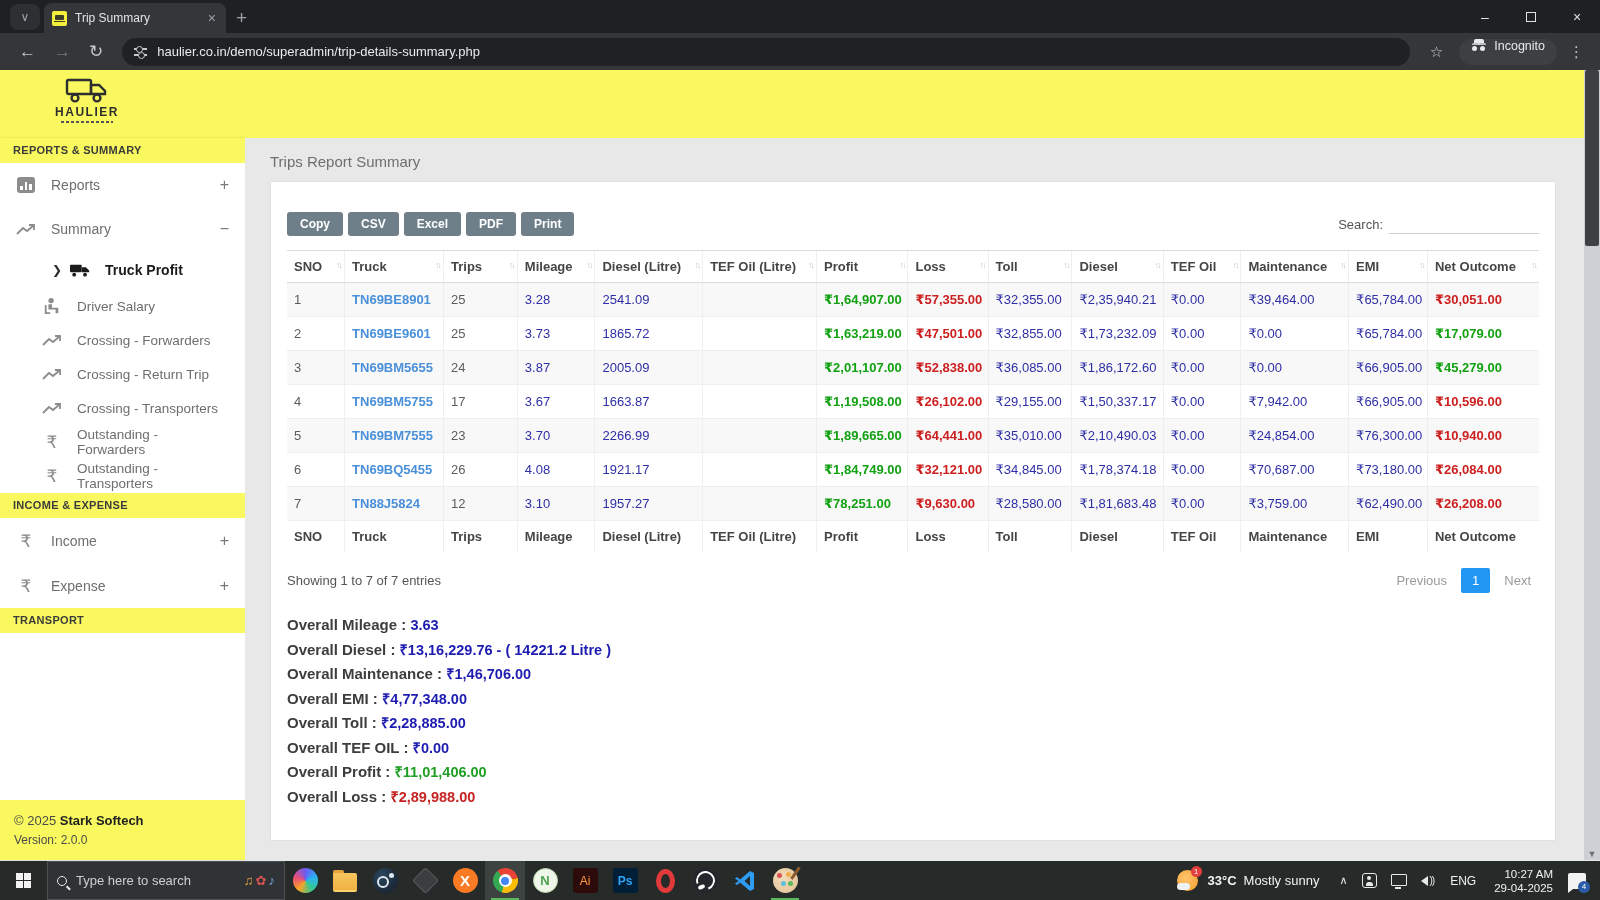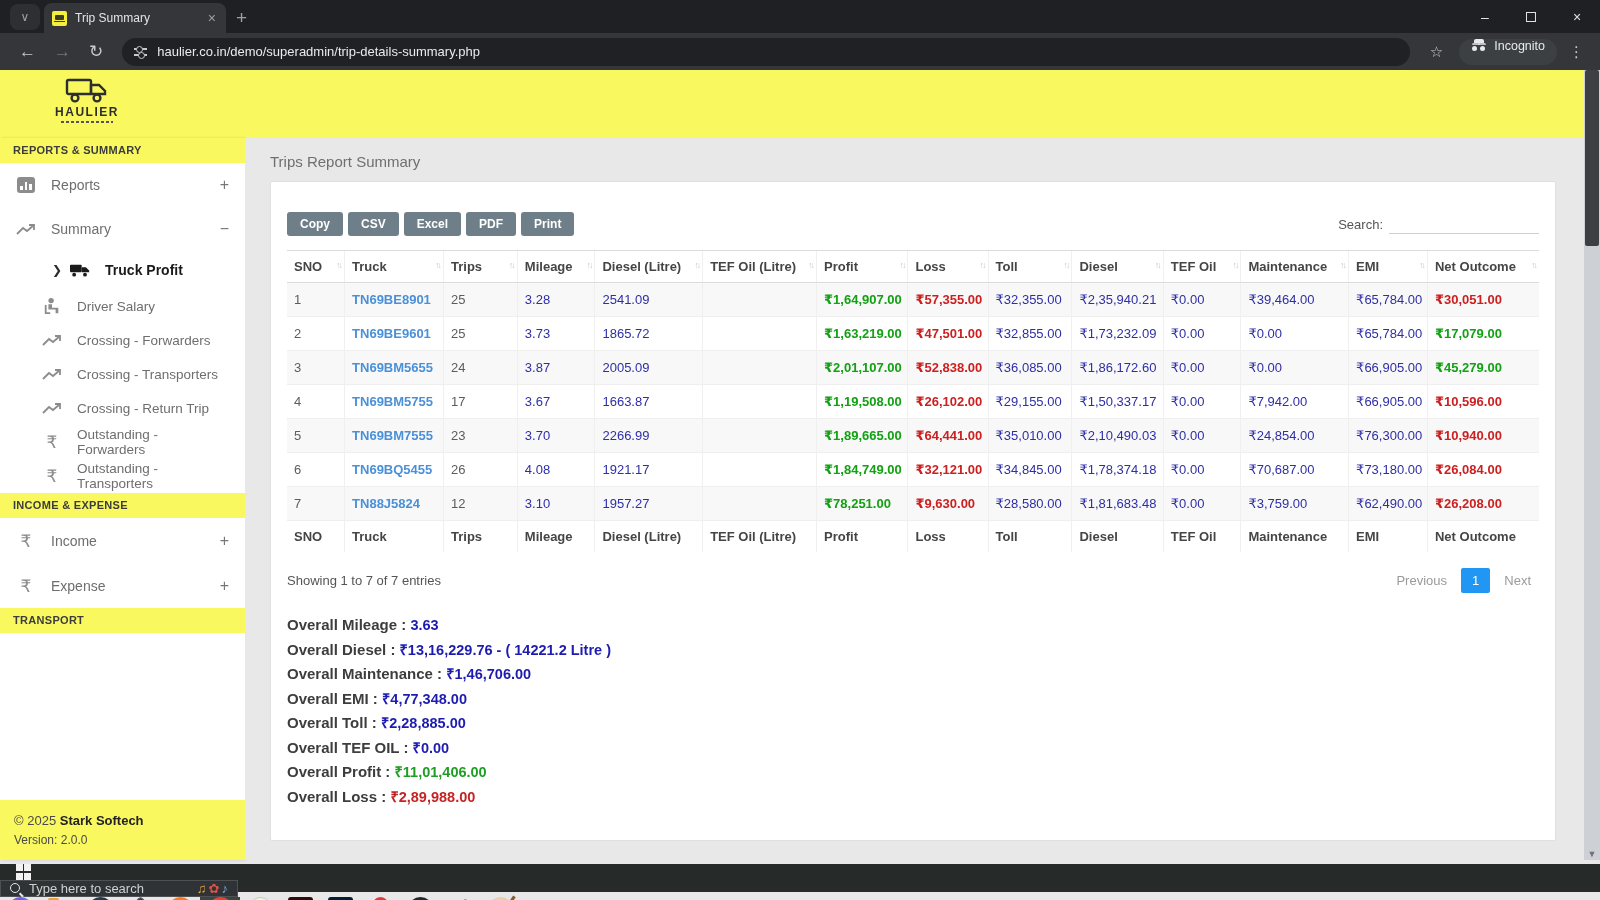--- a/index.html
+++ b/index.html
@@ -114,21 +114,21 @@
   .ov-line { font-size:15px; font-weight:bold; color:#3d3d3d; line-height:24.5px; }
   .ov-line .ov-val { font-family:Liberation Sans, sans-serif; font-size:14.5px; }
   .ov-blue { color:#1d1bb0; } .ov-green { color:#1f9e24; } .ov-red { color:#c62323; }
 
   
   .pagescroll { position:absolute; top:70px; right:0; width:16px; bottom:40px; background:#cdd0d4; }
   .pagescroll .thumb { position:absolute; top:0; left:1px; right:1px; height:176px; background:#3d3f42; border-radius:2px; }
   .pagescroll .down-arrow { position:absolute; bottom:1px; left:0; right:0; text-align:center; color:#6f7276; font-size:9px; }
 
   
-  .taskbar { position:absolute; left:0; right:0; bottom:8px; height:28px; background:#262b29; display:flex; align-items:stretch; color:#fff;flex-direction:column; }
+  .taskbar { position:absolute; left:0; right:0; bottom:0; height:39px; background:#262b29; display:flex; align-items:stretch; color:#fff; }
   .tb-start { width:47px; display:flex; align-items:center; justify-content:center; }
   .win-logo { display:grid; grid-template-columns:7px 7px; grid-template-rows:7px 7px; gap:1.5px; }
   .win-logo i { background:#f2f2f2; }
   .tb-search { width:238px; background:#2f3336; border:1px solid #4d5154; display:flex; align-items:center; padding:0 9px; }
   .mag-ic { width:10px; height:10px; border:1.6px solid #e8e8e8; border-radius:50%; position:relative; margin-right:9px; flex:none; }
   .mag-ic:after { content:""; position:absolute; width:5px; height:1.6px; background:#e8e8e8; transform:rotate(45deg); left:8px; top:10px; }
   .tb-search-text { color:#cfcfcf; font-size:13px; flex:1; white-space:nowrap; }
   .tb-emoji { font-size:13px; margin-left:2px; }
   .tb-apps { display:flex; align-items:stretch; }
   .tb-app { width:40px; display:flex; align-items:center; justify-content:center; position:relative; }
@@ -290,30 +290,30 @@
           </span>
           <span>Crossing - Forwarders</span>
         </div>
         <div class="mi sub">
           <span class="mi-ic">
             <svg width="20" height="13" viewBox="0 0 20 13">
               <polyline points="1,11 7,5 11,8 18,2" fill="none" stroke="currentColor" stroke-width="1.8"></polyline>
               <polyline points="13,2 18,2 18,7" fill="none" stroke="currentColor" stroke-width="1.8"></polyline>
             </svg>
           </span>
-          <span>Crossing - Transporters</span>
+          <span>Crossing - Return Trip</span>
         </div>
         <div class="mi sub">
           <span class="mi-ic">
             <svg width="20" height="13" viewBox="0 0 20 13">
               <polyline points="1,11 7,5 11,8 18,2" fill="none" stroke="currentColor" stroke-width="1.8"></polyline>
               <polyline points="13,2 18,2 18,7" fill="none" stroke="currentColor" stroke-width="1.8"></polyline>
             </svg>
           </span>
-          <span>Crossing - Return Trip</span>
+          <span>Crossing - Transporters</span>
         </div>
         <div class="mi sub">
           <span class="mi-ic">
             <span class="ic-rupee">₹</span>
           </span>
           <span>Outstanding - Forwarders</span>
         </div>
         <div class="mi sub">
           <span class="mi-ic">
             <span class="ic-rupee">₹</span>

